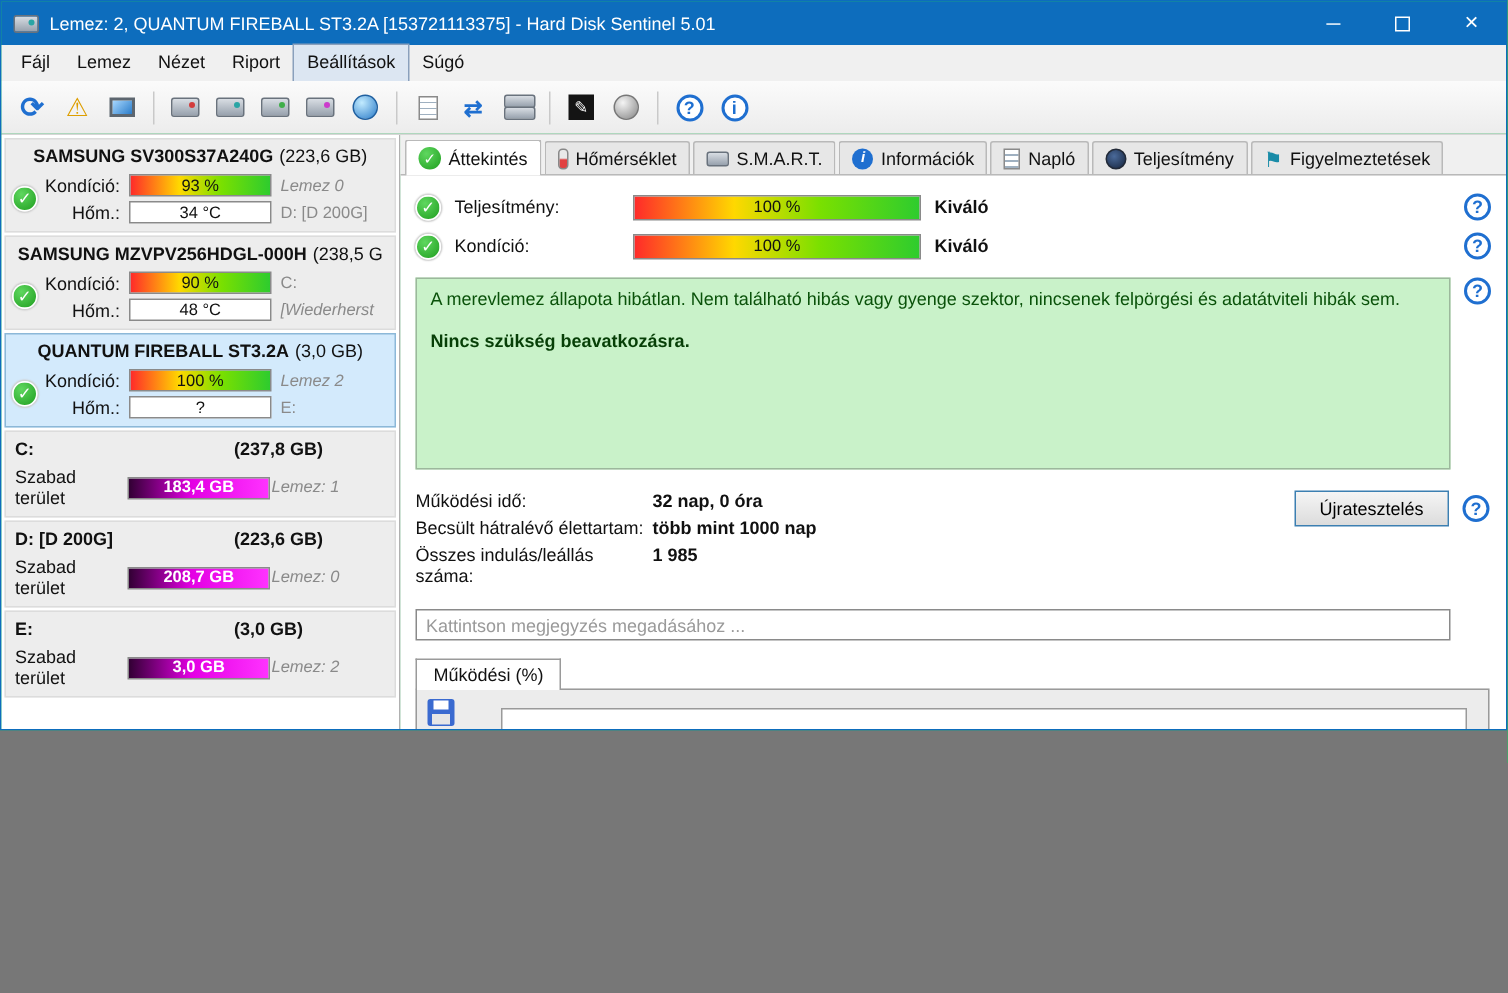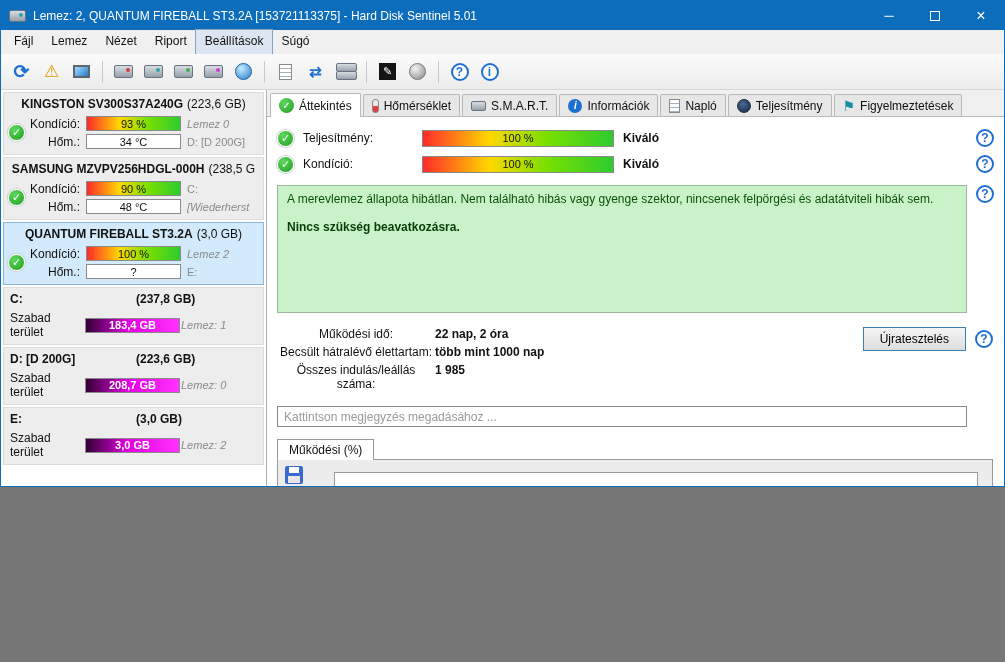--- a/index.html
+++ b/index.html
@@ -55,21 +55,21 @@
   .status-ok { width: 17px; height: 17px; border-radius: 50%; background: radial-gradient(circle at 35% 30%, #5fd75f, var(--status-green, #1f9e1f)); color: #fff; font-size: 11px; display: inline-flex; align-items: center; justify-content: center; flex: none; border: 1px solid #fff; box-shadow: 0 0 1px 1px #cfcfcf; }
   .disk-rows { flex: 1; min-width: 0; }
   .disk-row { display: flex; align-items: center; gap: 6px; margin: 3px 0; }
   .row-label { width: 50px; text-align: right; flex: none; }
   .bar { width: 95px; height: 15px; border: 1px solid #8a8a8a; display: inline-flex; align-items: center; justify-content: center; font-size: 11px; flex: none; background: #fff; }
   .condition-bar { background: linear-gradient(90deg, var(--condition-gradient-start, #ff2a2a), var(--condition-gradient-mid, #ffd800) 35%, #7ae000 65%, var(--condition-gradient-end, #2ecc2e)); }
   .row-note { flex: 1; min-width: 0; color: #8a8a8a; font-size: 11px; white-space: nowrap; overflow: hidden; }
   .italic { font-style: italic; }
 
   .part-header { position: relative; padding: 2px 0 2px 2px; font-weight: bold; }
-  .part-size { position: absolute; left: 128px; }
+  .part-size { position: absolute; left: 148px; }
   .part-row { display: flex; align-items: center; gap: 1px; margin: 3px 0; }
   .part-label { width: 76px; padding-left: 2px; flex: none; }
   .free-bar { color: #fff; font-weight: bold; background: linear-gradient(90deg, #320034, var(--free-space-magenta, #e400e4) 45%, #ff32ff); }
 
   
   .content { flex: 1; display: flex; flex-direction: column; background: #fff; min-width: 0; }
   .tabs { display: flex; align-items: flex-end; background: #f0f0f0; padding: 3px 3px 0 3px; border-bottom: 1px solid #b9b9b9; height: 27px; gap: 2px; flex: none; }
   .tab { display: flex; align-items: center; gap: 5px; padding: 0 8px; border: 1px solid #b9b9b9; border-bottom: none; background: #e7e7e7; border-radius: 2px 2px 0 0; height: 22px; white-space: nowrap; }
   .tab.active { background: #fff; height: 24px; margin-bottom: -1px; }
   .icon-check-sm { width: 15px; height: 15px; border-radius: 50%; background: radial-gradient(circle at 35% 30%, #5fd75f, var(--status-green, #1f9e1f)); color: #fff; font-size: 10px; display: inline-flex; align-items: center; justify-content: center; }
@@ -86,21 +86,21 @@
   .big-bar { width: 192px; height: 17px; border: 1px solid #8a8a8a; display: flex; align-items: center; justify-content: center; font-size: 11px; background: linear-gradient(90deg, var(--condition-gradient-start, #ff2a2a), var(--condition-gradient-mid, #ffd800) 35%, #7ae000 65%, var(--condition-gradient-end, #2ecc2e)); }
   .rating { font-weight: bold; }
   .row-help { margin-left: auto; }
 
   .health-row { display: flex; gap: 9px; margin-top: 8px; align-items: flex-start; }
   .health-box { flex: 1; background: var(--health-bg, #c9f2c9); border: 1px solid #9cb89c; padding: 6px 9px; height: 128px; color: var(--health-text, #0a520a); }
   .health-box .action { font-weight: bold; margin-top: 14px; color: #073f07; }
 
   .stats-row { display: flex; margin-top: 10px; padding-right: 1px; }
   .stats { flex: 1; }
-  .stat { display: flex; margin: 4px 0; text-align: center; }
+  .stat { display: flex; margin: 4px 0; }
   .stat-label { width: 158px; flex: none; }
   .stat-value { font-weight: bold; }
   .retest-wrap { display: flex; align-items: center; gap: 9px; align-self: flex-start; margin-top: 4px; }
   .retest-btn { padding: 4px 16px; background: linear-gradient(#f5f5f5, #dcdcdc); border: 1px solid #3c7fb1; font-size: 12px; font-family: "Liberation Sans", sans-serif; }
 
   .comment-row { margin-top: 11px; display: flex; padding-right: 27px; }
   .comment { flex: 1; border: 1px solid #8a8a8a; height: 21px; padding: 0 6px; font-size: 12px; font-family: "Liberation Sans", sans-serif; color: #444; }
   .comment::placeholder { color: #9a9a9a; }
 
   .chart-sec { margin-top: 11px; padding-right: 1px; }
@@ -206,21 +206,21 @@
         <span class="help-circle">i</span>
       </span>
   </div>
 
   <div class="main">
 
     <div class="sidebar">
 
       <div class="disk-item">
         <div class="disk-header">
-          <span class="disk-name">KINGSTON SV300S37A240G</span><span class="disk-size">(223,6 GB)</span>
+          <span class="disk-name">SAMSUNG SV300S37A240G</span><span class="disk-size">(223,6 GB)</span>
         </div>
         <div class="disk-body">
           <span class="status-ok">
               <span>✓</span>
             </span>
           <div class="disk-rows">
             <div class="disk-row">
               <span class="row-label">Kondíció:</span>
               <span class="bar condition-bar">
                   <span>93 %</span>
@@ -403,21 +403,21 @@
             <p>A merevlemez állapota hibátlan. Nem található hibás vagy gyenge szektor, nincsenek felpörgési és adatátviteli hibák sem.</p>
             <p class="action">Nincs szükség beavatkozásra.</p>
           </div>
           <span class="help-circle">?</span>
         </div>
 
         <div class="stats-row">
           <div class="stats">
             <div class="stat">
               <span class="stat-label">Működési idő:</span>
-              <span class="stat-value">22 nap, 2 óra</span>
+              <span class="stat-value">32 nap, 0 óra</span>
             </div>
             <div class="stat">
               <span class="stat-label">Becsült hátralévő élettartam:</span>
               <span class="stat-value">több mint 1000 nap</span>
             </div>
             <div class="stat">
               <span class="stat-label">Összes indulás/leállás száma:</span>
               <span class="stat-value">1 985</span>
             </div>
           </div>

